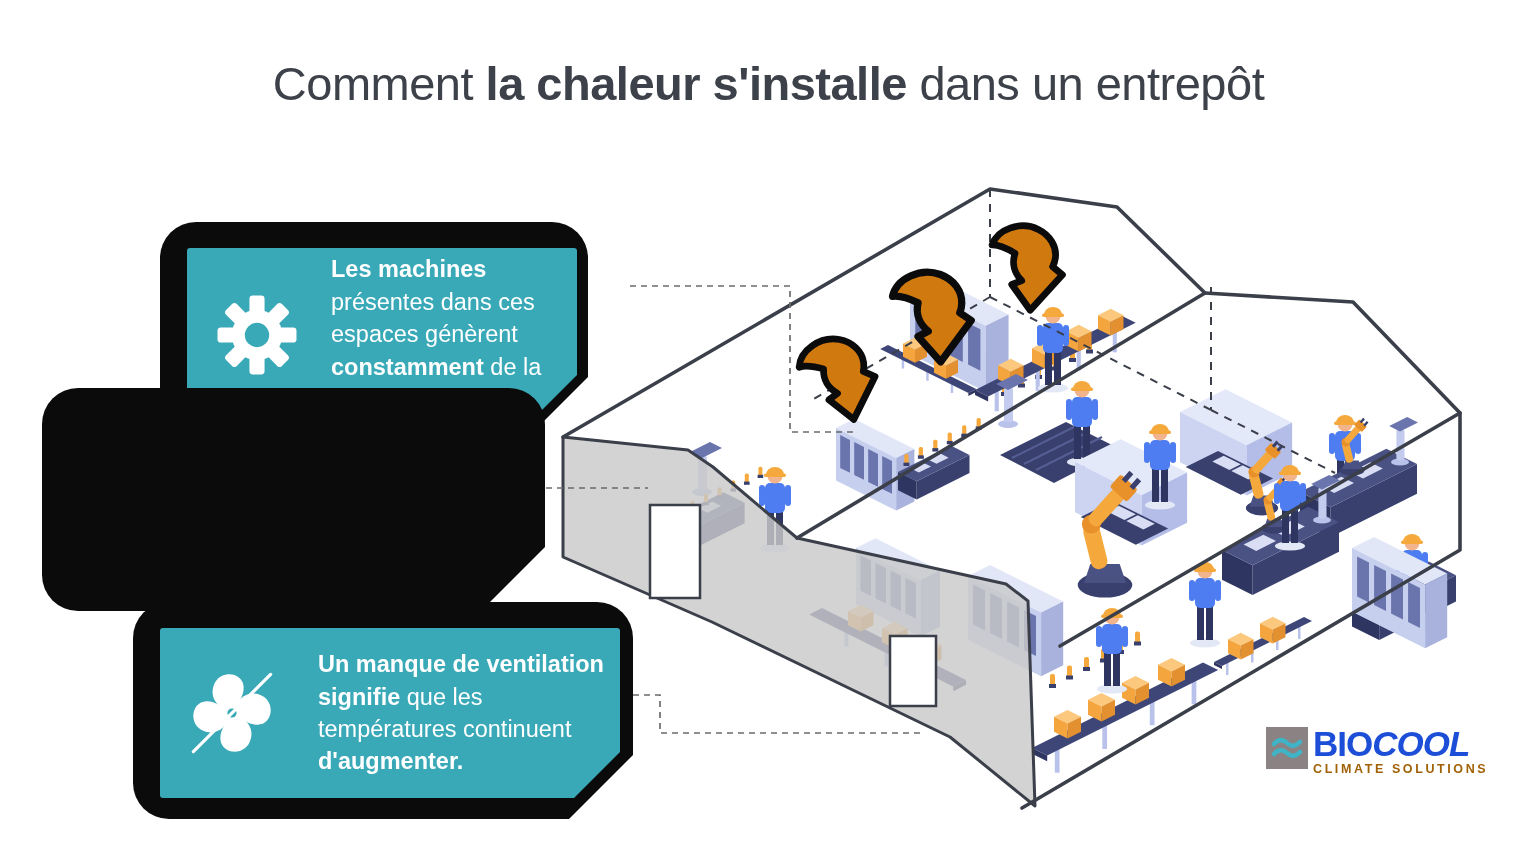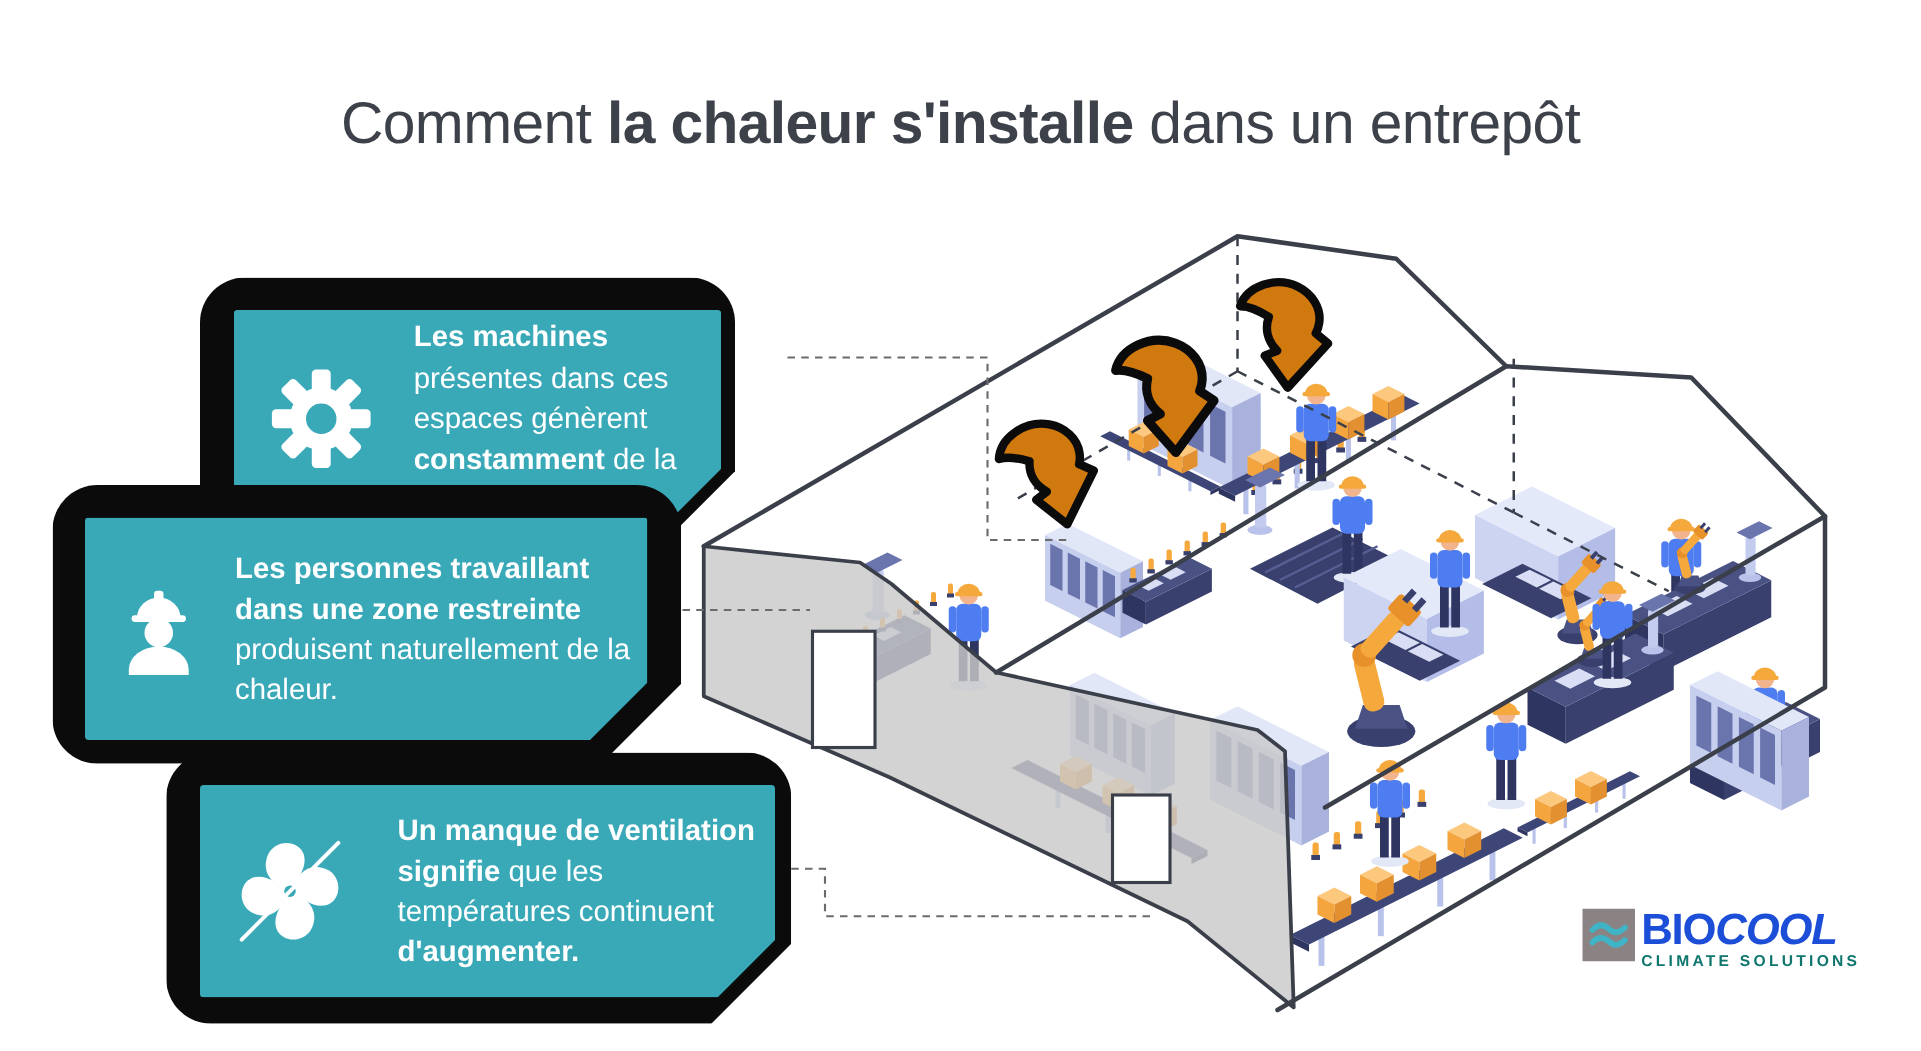--- a/index.html
+++ b/index.html
@@ -1,20 +1,20 @@
 <!DOCTYPE html>
 <html><head>
 <meta charset="utf-8">
 <style>
   html,body{margin:0;padding:0;background:#ffffff;}
   .stage{position:relative;width:1537px;height:841px;background:#ffffff;overflow:hidden;
          font-family:"Liberation Sans",sans-serif;}
   svg{display:block;}
   
-  .title{position:absolute;left:0;top:70px;width:1537px;text-align:center;margin:0;
+  .title{position:absolute;left:0;top:56px;width:1537px;text-align:center;margin:0;
          font-size:47px;font-weight:400;color:#3d4149;letter-spacing:-0.5px;}
   .title b{font-weight:700;}
   
   .card{position:absolute;}
   .card .blob{position:absolute;inset:0;background:#0b0b0b;border-radius:36px;
               clip-path:polygon(0 0,100% 0,100% calc(100% - 64px),calc(100% - 64px) 100%,0 100%);}
   .card .panel{position:absolute;background:#39a9b8;border-radius:3px;
                clip-path:polygon(0 0,100% 0,100% calc(100% - 46px),calc(100% - 46px) 100%,0 100%);
                display:flex;align-items:center;}
   .card .icon-wrap{flex:0 0 auto;display:flex;align-items:center;justify-content:center;}
@@ -32,21 +32,21 @@
   #card3{left:133px;top:602px;width:500px;height:217px;}
   #card3 .panel{left:27px;top:26px;right:13px;bottom:21px;padding-left:26px;}
   #card3 .txt{width:330px;margin-left:40px;}
   
   .logo{position:absolute;left:1266px;top:727px;display:flex;align-items:flex-start;}
   .logo-mark{width:42px;height:42px;background:#8b8383;display:flex;align-items:center;justify-content:center;}
   .logo-text{margin-left:5px;}
   .brand{font-size:35px;line-height:33px;color:#1d4ed8;letter-spacing:-1px;white-space:nowrap;}
   .brand .bio{font-weight:700;}
   .brand .cool{font-weight:800;font-style:italic;}
-  .tagline{font-size:12.5px;font-weight:700;letter-spacing:2.6px;color:#0f766e;margin-top:2px;white-space:nowrap;}
+  .tagline{font-size:12.5px;font-weight:700;letter-spacing:2.6px;color:#a16207;margin-top:2px;white-space:nowrap;}
 </style>
 </head>
 <body>
 
 <div class="stage">
 
   <svg width="1537" height="841" viewBox="0 0 1537 841" style="position:absolute;inset:0;" aria-hidden="true">
     <defs>
       <g id="worker">
         <ellipse cx="0" cy="3" rx="15" ry="4.5" fill="#e3e8f6"></ellipse>
@@ -269,32 +269,20 @@
           </g>
           <circle r="14.5" fill="#39a9b8"></circle>
         </svg>
       </span>
       <p class="txt"><b>Les machines</b><span> présentes dans ces espaces génèrent </span><b>constamment</b><span> de la chaleur.</span></p>
     </div>
   </div>
 
   <div class="card" id="card2">
     <div class="blob"></div>
-    <div class="panel">
-      <span class="icon-wrap">
-        <svg width="70" height="74" viewBox="0 0 64 68" fill="#ffffff">
-          <rect x="28.5" y="6" width="7" height="11" rx="2.5"></rect>
-          <path d="M16,26 a16,15 0 0 1 32,0 z"></path>
-          <rect x="12" y="24" width="40" height="5" rx="2.5"></rect>
-          <circle cx="32" cy="37" r="10.5"></circle>
-          <path d="M10,68 v-4 a22,17 0 0 1 44,0 v4 z"></path>
-        </svg>
-      </span>
-      <p class="txt"><b>Les personnes travaillant dans une zone restreinte</b><span> produisent naturellement de la chaleur.</span></p>
-    </div>
   </div>
 
   <div class="card" id="card3">
     <div class="blob"></div>
     <div class="panel">
       <span class="icon-wrap">
         <svg width="92" height="92" viewBox="-50 -50 100 100">
           <g fill="#ffffff">
             <path d="M-2,-2 C-18,-6 -26,-20 -18,-34 C-10,-46 8,-44 12,-32 C15,-22 8,-10 -2,-2 Z"></path>
             <path d="M2,-2 C6,-18 20,-26 34,-18 C46,-10 44,8 32,12 C22,15 10,8 2,-2 Z"></path>

